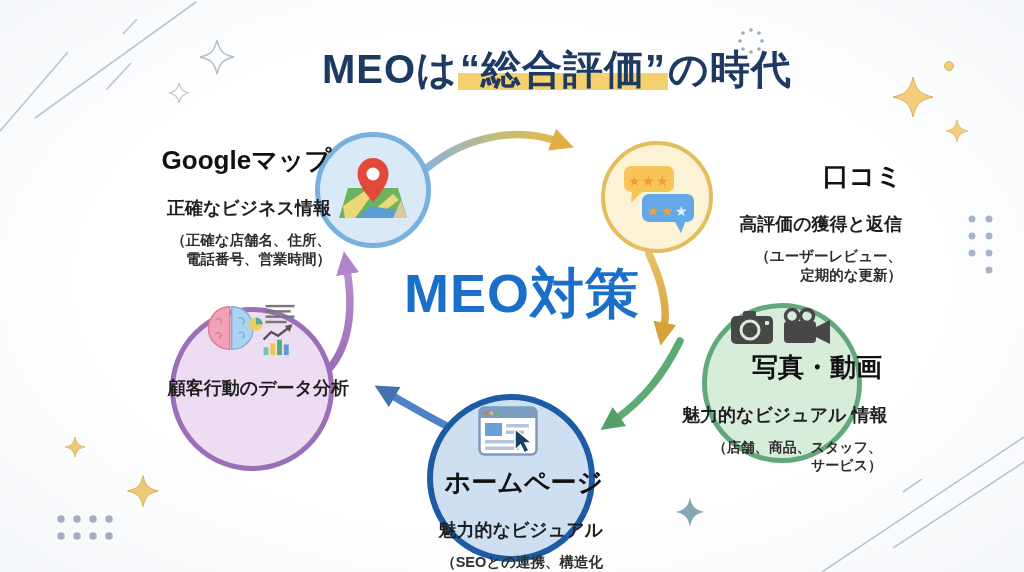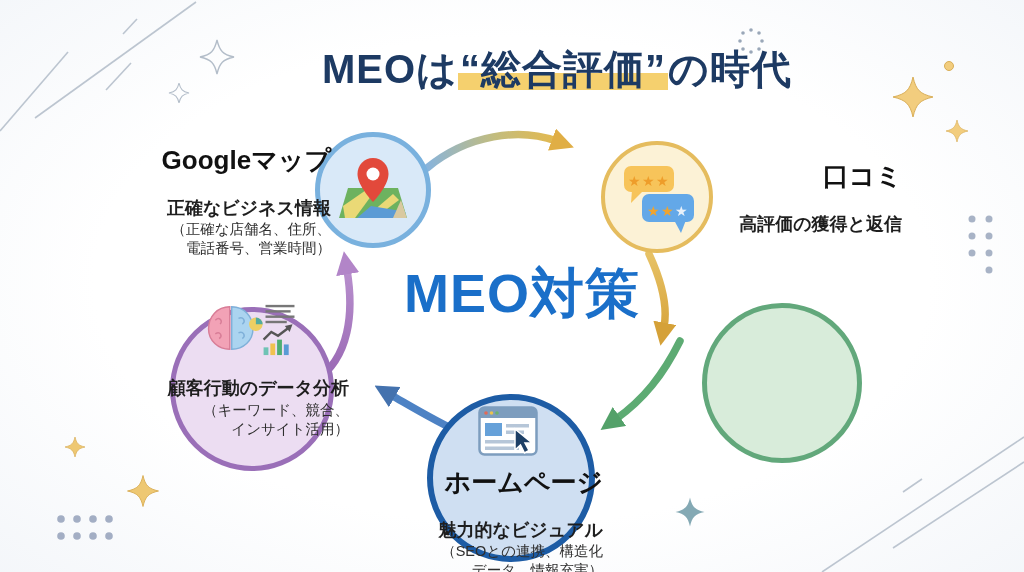--- a/index.html
+++ b/index.html
@@ -29,21 +29,21 @@
   .c-home{left:427px;top:394px;width:168px;height:168px;background:#cfdff2;border:6px solid #1d5ca5;}
   .c-ai{left:170px;top:307px;width:164px;height:164px;background:#ecddf2;border:5px solid #9a6fb8;}
   .node-text{position:absolute;text-align:right;z-index:3;}
   .t-google{left:101px;top:144px;width:230px;}
   .t-review{left:712px;top:160px;width:190px;}
   .t-photo{left:682px;top:307px;width:200px;}
   .t-home{left:419px;top:406px;width:184px;}
   .t-ai{left:155px;top:301px;width:194px;}
   .node-title{font-size:26px;font-weight:bold;color:#111;line-height:1.25;white-space:nowrap;}
   .node-sub{font-size:18px;font-weight:bold;color:#1e1e1e;margin-top:20px;white-space:nowrap;line-height:1.25;}
-  .node-detail{font-size:14.5px;font-weight:normal;color:#2e2e2e;white-space:pre-line;line-height:1.32;margin-top:1px;}
+  .node-detail{font-size:14.5px;font-weight:bold;color:#2e2e2e;white-space:pre-line;line-height:1.32;margin-top:12px;}
   .icon-row{display:flex;justify-content:center;margin-bottom:2px;}
 </style>
 </head>
 <body>
 
 <div class="canvas">
 
   <div class="blob"></div>
 
   <svg class="decor" width="1024" height="572" viewBox="0 0 1024 572">
@@ -179,23 +179,43 @@
       <rect x="24" y="34" width="52" height="28" rx="7" fill="#63a8e8"></rect>
       <polygon points="56,60 68,60 63,73" fill="#63a8e8"></polygon>
       <text x="29" y="56" font-size="14" fill="#f0a42e" font-family="DejaVu Sans">★</text>
       <text x="43" y="56" font-size="14" fill="#f0a42e" font-family="DejaVu Sans">★</text>
       <text x="57" y="56" font-size="14" fill="#e8f1fa" font-family="DejaVu Sans">★</text>
     </svg>
   </div>
   <div class="node-text t-review">
     <div class="node-title">口コミ</div>
     <div class="node-sub">高評価の獲得と返信</div>
+    <div class="node-detail">（ユーザーレビュー、
+定期的な更新）</div>
   </div>
 
   <div class="circle c-photo"></div>
+  <div class="node-text t-photo">
+    <div class="icon-row">
+      <svg width="104" height="42" viewBox="0 0 104 42">
+        <rect x="1" y="9" width="42" height="28" rx="5" fill="#474747"></rect>
+        <rect x="13" y="4" width="13" height="8" rx="2" fill="#474747"></rect>
+        <circle cx="20" cy="23" r="9" fill="none" stroke="#d8ecda" stroke-width="3"></circle>
+        <rect x="35" y="14" width="4" height="4" rx="1" fill="#d8ecda"></rect>
+        <circle cx="62" cy="9" r="6.5" fill="none" stroke="#474747" stroke-width="3.5"></circle>
+        <circle cx="77" cy="9" r="6.5" fill="none" stroke="#474747" stroke-width="3.5"></circle>
+        <rect x="54" y="14" width="32" height="22" rx="4" fill="#474747"></rect>
+        <polygon points="86,20 100,13 100,37 86,30" fill="#474747"></polygon>
+      </svg>
+    </div>
+    <div class="node-title">写真・動画</div>
+    <div class="node-sub">魅力的なビジュアル 情報</div>
+    <div class="node-detail" style="font-size:14px">（店舗、商品、スタッフ、
+サービス）</div>
+  </div>
 
   <div class="circle c-home"></div>
   <div class="node-text t-home">
     <div class="icon-row">
       <svg width="66" height="58" viewBox="0 0 66 58">
         <rect x="1.5" y="1.5" width="57" height="47" rx="5" fill="#ffffff" stroke="#7d9dbe" stroke-width="2.5"></rect>
         <path d="M1.5 12 L58.5 12 L58.5 6.5 A5 5 0 0 0 53.5 1.5 L6.5 1.5 A5 5 0 0 0 1.5 6.5 Z" fill="#7d9dbe"></path>
         <circle cx="8" cy="7" r="1.8" fill="#e26a57"></circle>
           <circle cx="13.5" cy="7" r="1.8" fill="#eac24f"></circle>
           <circle cx="19" cy="7" r="1.8" fill="#6cb26d"></circle>
@@ -233,17 +253,15 @@
         <rect x="64" y="20.5" width="22" height="2.5" fill="#777"></rect>
         <polyline points="62,40 70,32 77,36 89,27" stroke="#555" stroke-width="2.5" fill="none"></polyline>
         <polygon points="92,24 84,26 89,32" fill="#555"></polygon>
         <rect x="62" y="48" width="5" height="8" fill="#6fc3b5"></rect>
         <rect x="69" y="44" width="5" height="12" fill="#f0c24f"></rect>
         <rect x="76" y="40" width="5" height="16" fill="#4fae72"></rect>
         <rect x="83" y="45" width="5" height="11" fill="#5a9bd5"></rect>
       </svg>
     </div>
     <div class="node-sub">顧客行動のデータ分析</div>
-    <div class="node-detail">（キーワード、競合、
-インサイト活用）</div>
   </div>
 
 </div>
 
 </body></html>

